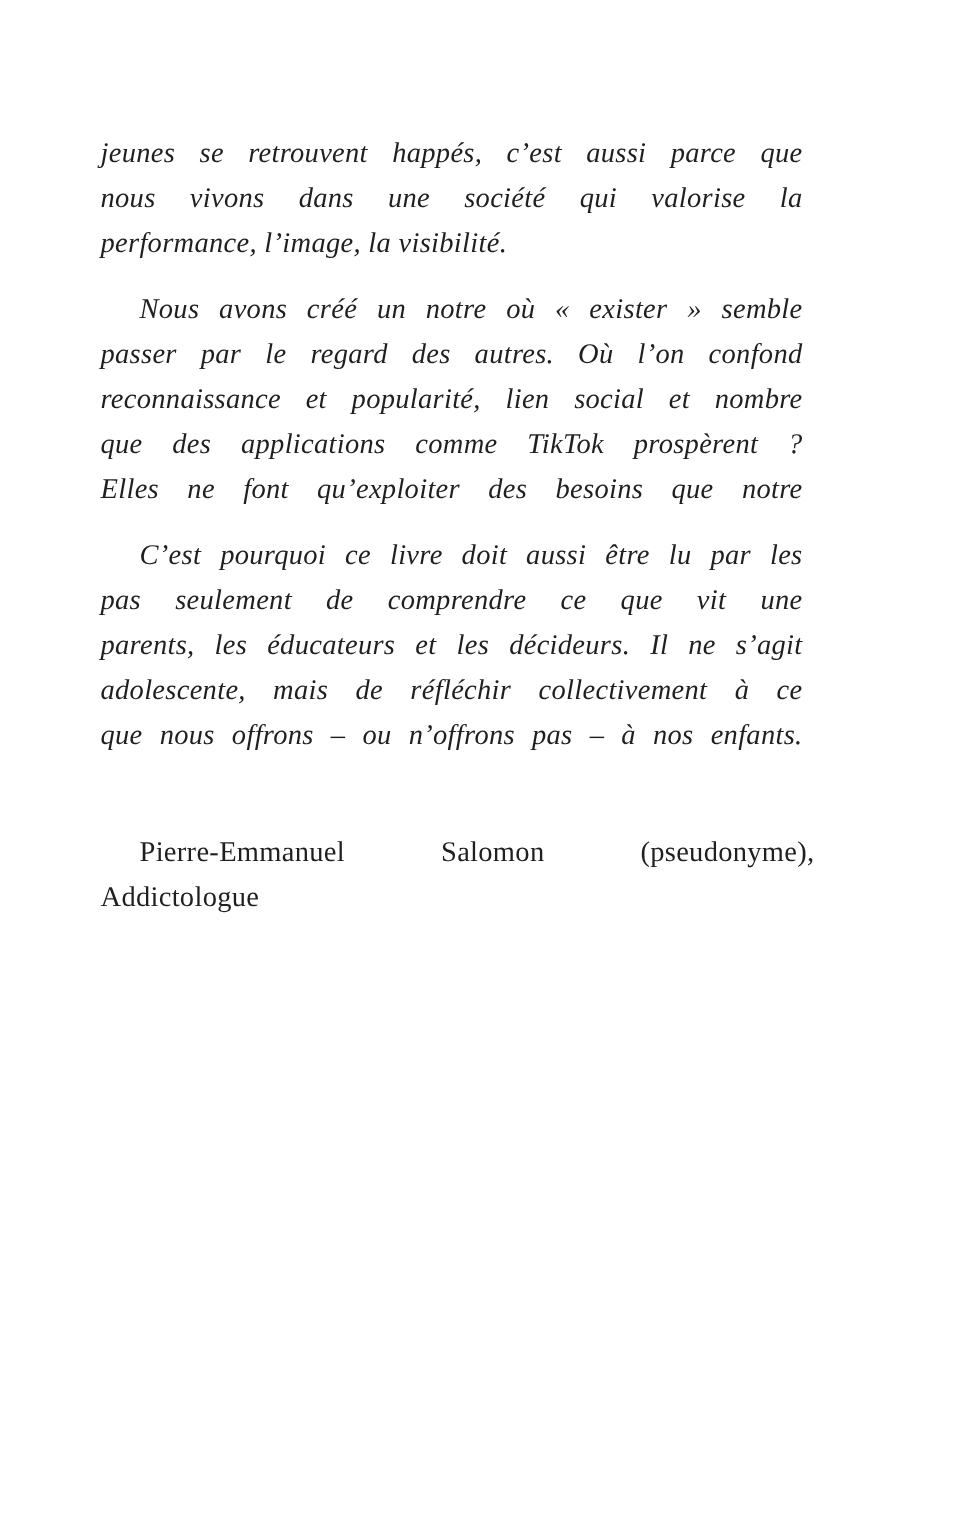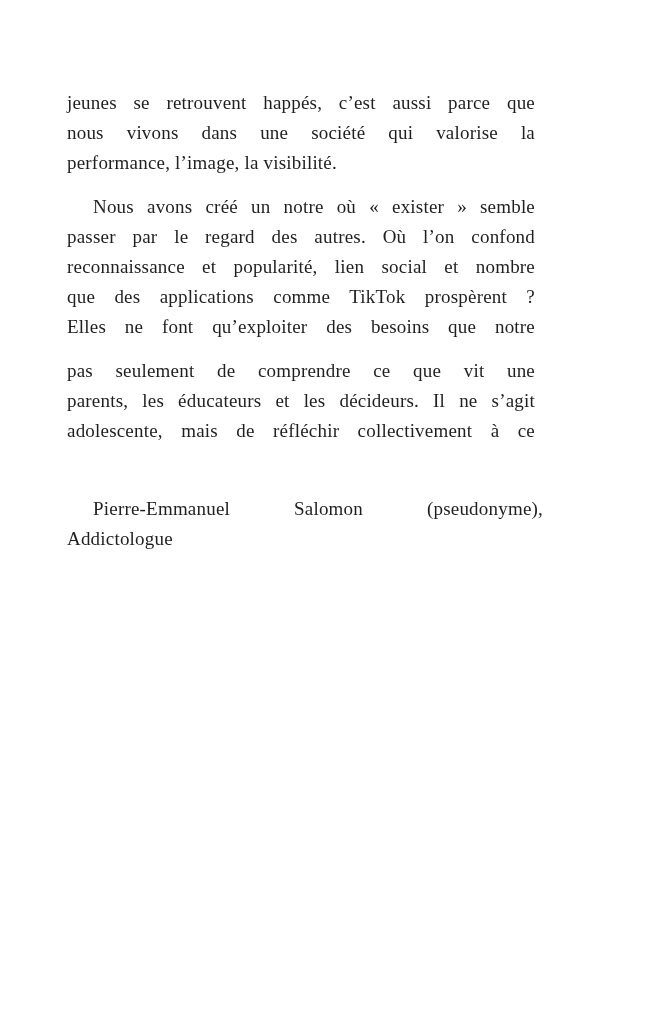--- a/index.html
+++ b/index.html
@@ -19,20 +19,21 @@
     position: absolute;
     left: 67px;
     top: 88px;
     width: 476px;
     font-size: 19px;
     line-height: 30px;
     letter-spacing: 0.2px;
   }
   .para {
     margin: 0 8px 14px 0;
+    font-style: italic;
   }
   .signature {
     margin-top: 48px;
   }
   .line {
     text-align: justify;
     text-align-last: justify;
   }
   .line.last {
     text-align-last: left;
@@ -55,23 +56,25 @@
 
     <div class="para">
       <div class="line indent">Nous avons créé un notre où « exister » semble</div>
       <div class="line">passer par le regard des autres. Où l’on confond</div>
       <div class="line">reconnaissance et popularité, lien social et nombre</div>
       <div class="line">que des applications comme TikTok prospèrent ?</div>
       <div class="line">Elles ne font qu’exploiter des besoins que notre</div>
     </div>
 
     <div class="para">
+      <div class="line indent">C’est pourquoi ce livre doit aussi être lu par les</div>
       <div class="line">pas seulement de comprendre ce que vit une</div>
       <div class="line">parents, les éducateurs et les décideurs. Il ne s’agit</div>
       <div class="line">adolescente, mais de réfléchir collectivement à ce</div>
+      <div class="line">que nous offrons – ou n’offrons pas – à nos enfants.</div>
     </div>
 
     <div class="signature">
       <div class="line indent">Pierre-Emmanuel Salomon (pseudonyme),</div>
       <div class="line last">Addictologue</div>
     </div>
 
   </div>
 </div>
 

